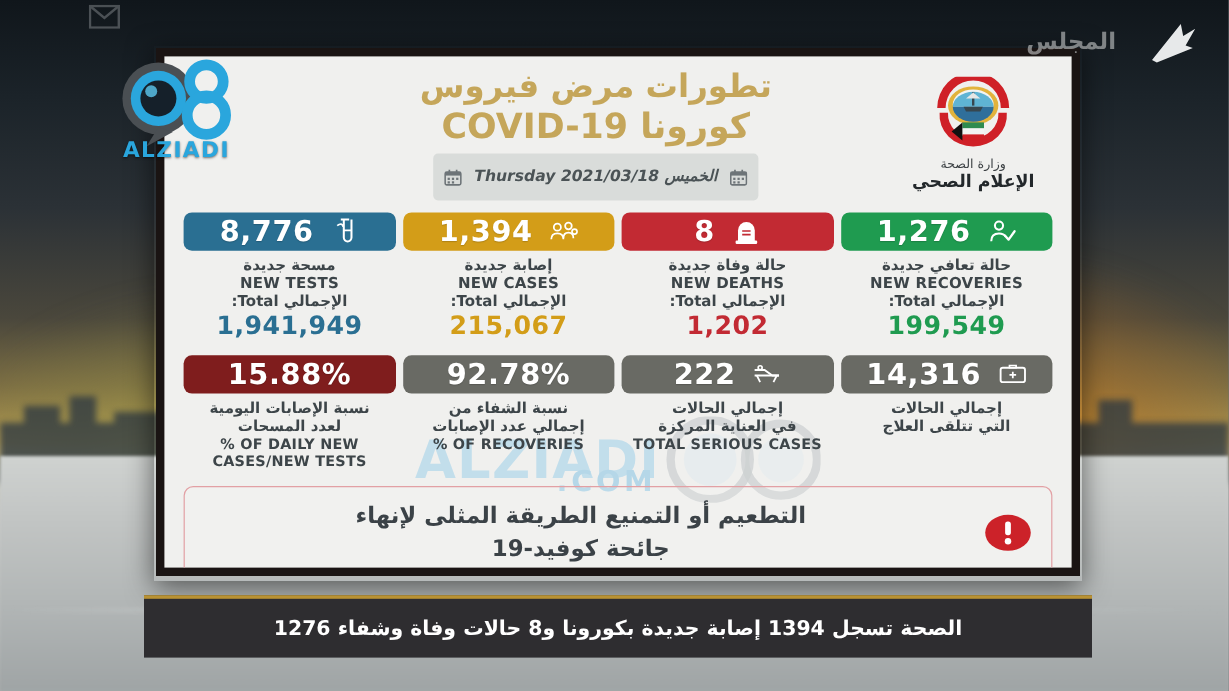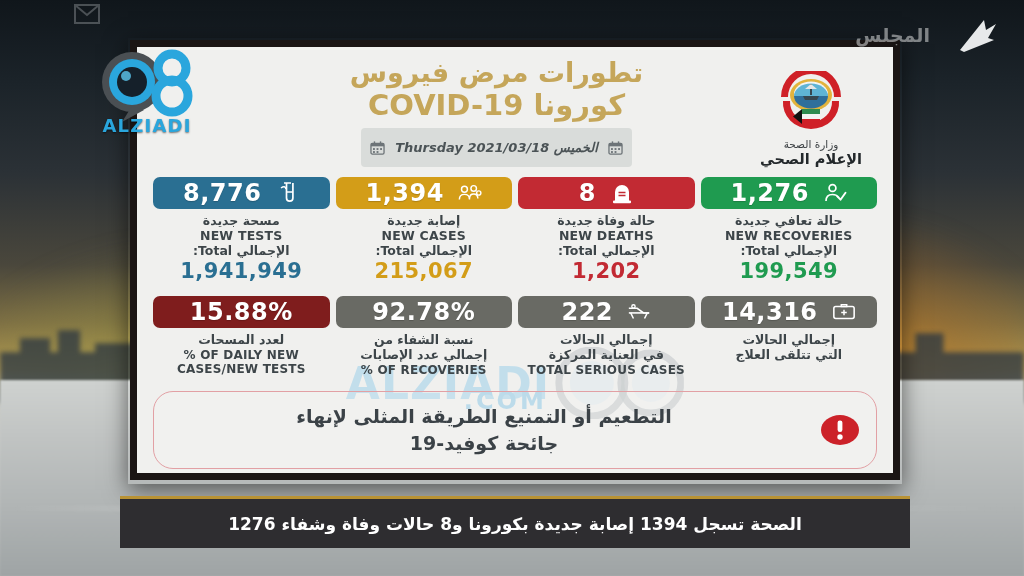--- a/index.html
+++ b/index.html
@@ -104,21 +104,21 @@
   .watermark .wm-text {
     font-size: 44px; font-weight: bold; color:#7fc4e8; letter-spacing: 1px;
     font-family:"DejaVu Sans", sans-serif;
   }
   .watermark .wm-sub {
     position:absolute; left: 118px; top: 40px;
     font-size: 24px; font-weight:bold; color:#5fb4e0; letter-spacing:3px;
   }
 
   
-  .card-header { position: relative; display:flex; align-items:flex-end; z-index:10; }
+  .card-header { position: relative; display:flex; align-items:center; z-index:10; }
   .header-spacer { width: 95px; flex: none; }
   .header-center { flex: 1; text-align:center; padding-top: 4px; }
   .title-line1, .title-line2 {
     color: #c5a65a; font-weight: bold; line-height: 1.02;
     font-family: "DejaVu Sans", "Liberation Sans", sans-serif;
     direction: rtl;
   }
   .title-line1 { font-size: 27px; letter-spacing: 0px; }
   .title-line2 { font-size: 29px; margin-top: 4px; }
 
@@ -170,21 +170,21 @@
 
   .stats-row-2 { margin-top: 12px; }
   .stats-row-2 .labels { margin-top: 5px; }
   .stats-row-2 .lbl-en { font-size: 12px; }
 
   
   .alert-banner {
     position: relative; z-index: 10;
     display:flex; align-items:center; gap: 12px;
     margin-top: 14px;
-    border: 1.5px solid #e2a0a4; border-radius: 20px;
+    border: 1.5px solid #e2a0a4; border-radius: 8px;
     background: rgba(255,255,255,0.10);
     height: 78px; padding: 0 14px 0 8px;
   }
   .alert-text {
     flex: 1; text-align:center; direction: rtl;
     color:#3b4247; font-size: 19px; font-weight: 600; line-height: 1.42;
   }
   .alert-icon { width: 44px; height: 34px; flex:none; }
 
   
@@ -417,20 +417,21 @@
         </div>
       </div>
 
       <div class="stats-row stats-row-2">
 
         <div class="stat-cell">
           <div class="pill" style="background:#7f1d1d">
             <span class="pill-value">15.88%</span>
           </div>
           <div class="labels">
+            <div class="lbl-ar">نسبة الإصابات اليومية</div>
             <div class="lbl-ar">لعدد المسحات</div>
             <div class="lbl-en">% OF DAILY NEW</div>
             <div class="lbl-en">CASES/NEW TESTS</div>
           </div>
         </div>
 
         <div class="stat-cell">
           <div class="pill" style="background:#696a64">
             <span class="pill-value">92.78%</span>
           </div>

